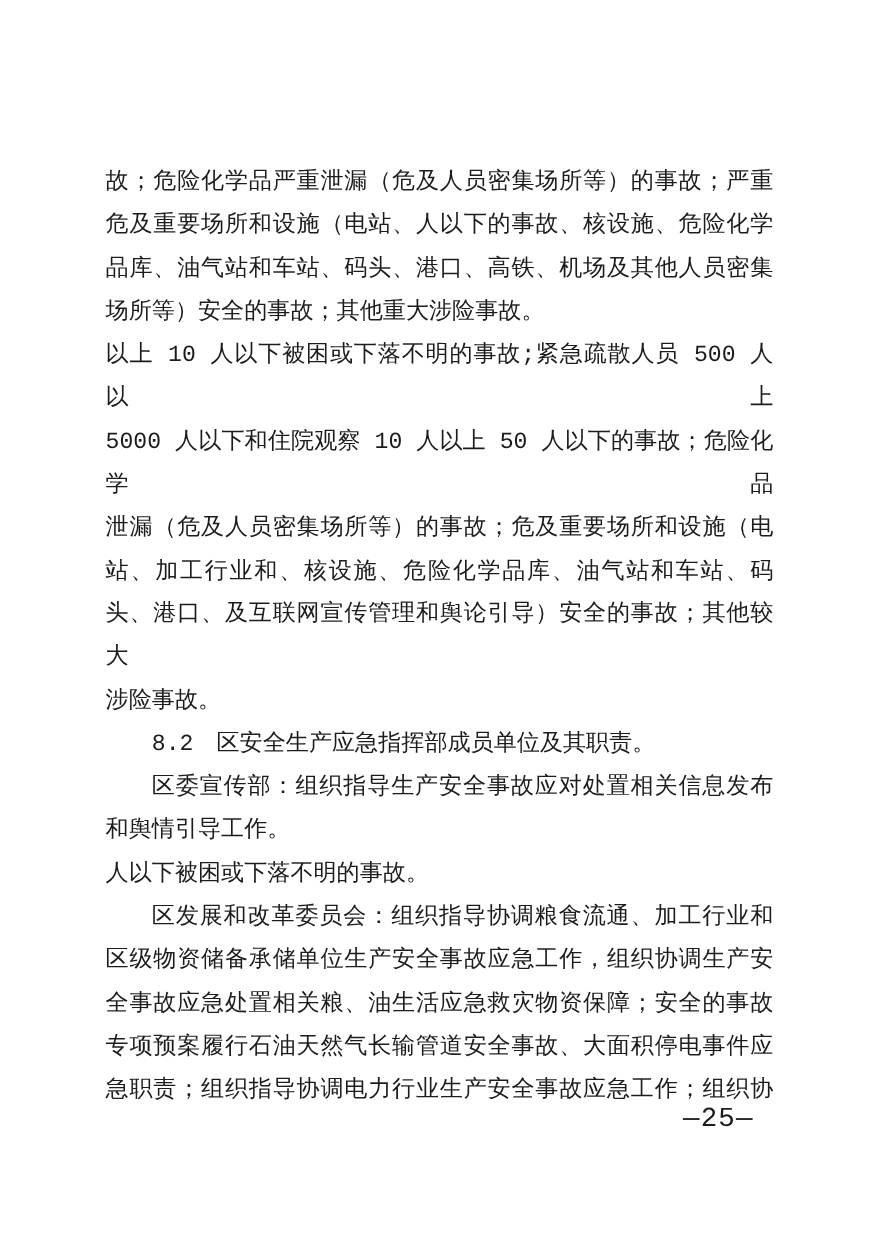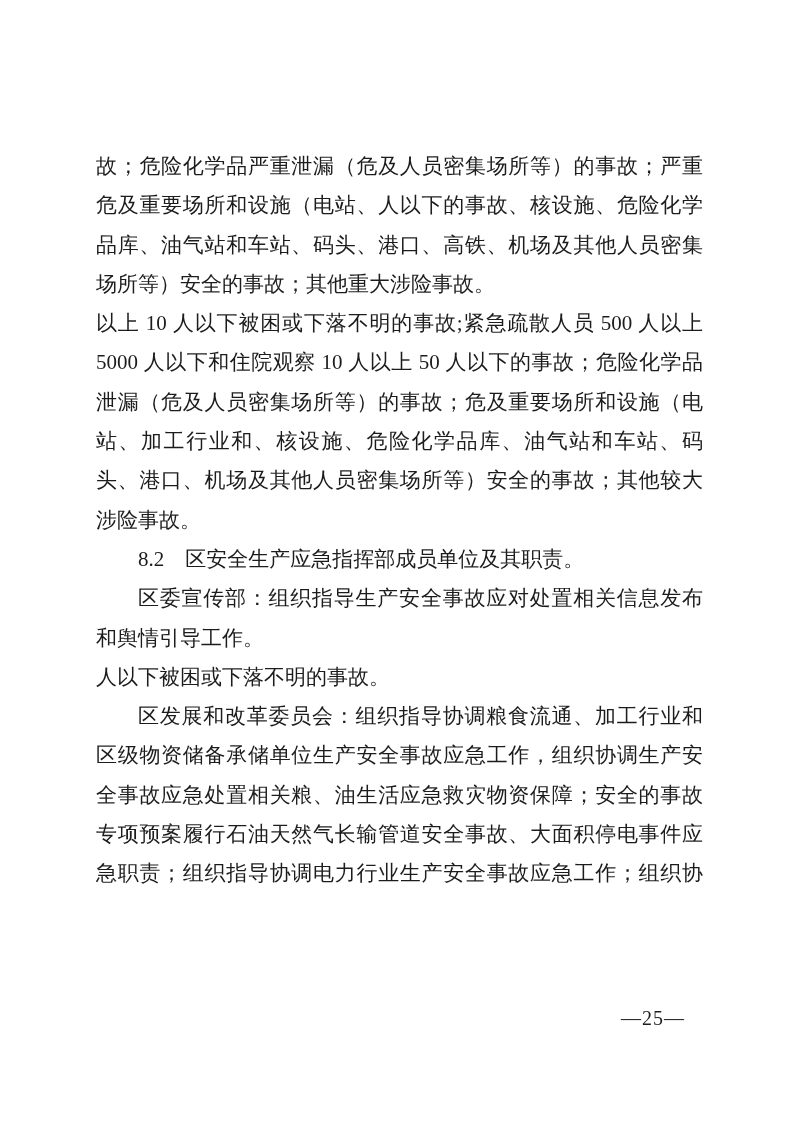--- a/index.html
+++ b/index.html
@@ -6,21 +6,21 @@
     margin: 0;
     padding: 0;
     background: #ffffff;
   }
   .page {
     position: relative;
     width: 793px;
     height: 1122px;
     background: #ffffff;
     overflow: hidden;
-    font-family: Liberation Serif, serif;
+    font-family: Liberation Mono, monospace;
   }
   .content {
     position: absolute;
     left: 96px;
     top: 147px;
     width: 607px;
     color: #1c1c1c;
     font-size: 21px;
     line-height: 39.3px;
   }
@@ -36,40 +36,40 @@
     text-align-last: left;
   }
   .line.indent {
     text-indent: 2em;
   }
   .page-number {
     position: absolute;
     top: 1003px;
     right: 108px;
     color: #1c1c1c;
-    font-size: 20px;
+    font-size: 25px;
     line-height: 30px;
     letter-spacing: 1px;
   }
 </style>
 </head>
 <body>
 
 <div class="page">
   <div class="content" id="document-content">
       <div class="line">故；危险化学品严重泄漏（危及人员密集场所等）的事故；严重</div>
       <div class="line">危及重要场所和设施（电站、人以下的事故、核设施、危险化学</div>
       <div class="line">品库、油气站和车站、码头、港口、高铁、机场及其他人员密集</div>
       <div class="line last">场所等）安全的事故；其他重大涉险事故。</div>
       <div class="paragraph"></div>
       <div class="line">以上 10 人以下被困或下落不明的事故;紧急疏散人员 500 人以上</div>
       <div class="line">5000 人以下和住院观察 10 人以上 50 人以下的事故；危险化学品</div>
       <div class="line">泄漏（危及人员密集场所等）的事故；危及重要场所和设施（电</div>
       <div class="line">站、加工行业和、核设施、危险化学品库、油气站和车站、码</div>
-      <div class="line">头、港口、机场及其他人员密集场所等）安全的事故；其他较大</div>
+      <div class="line">头、港口、及互联网宣传管理和舆论引导）安全的事故；其他较大</div>
       <div class="line last">涉险事故。</div>
       <div class="paragraph"></div>
       <div class="line last indent">8.2　区安全生产应急指挥部成员单位及其职责。</div>
       <div class="paragraph heading"></div>
       <div class="line indent">区委宣传部：组织指导生产安全事故应对处置相关信息发布</div>
       <div class="line last">和舆情引导工作。</div>
       <div class="paragraph"></div>
       <div class="line last">人以下被困或下落不明的事故。</div>
       <div class="paragraph"></div>
       <div class="line indent">区发展和改革委员会：组织指导协调粮食流通、加工行业和</div>

